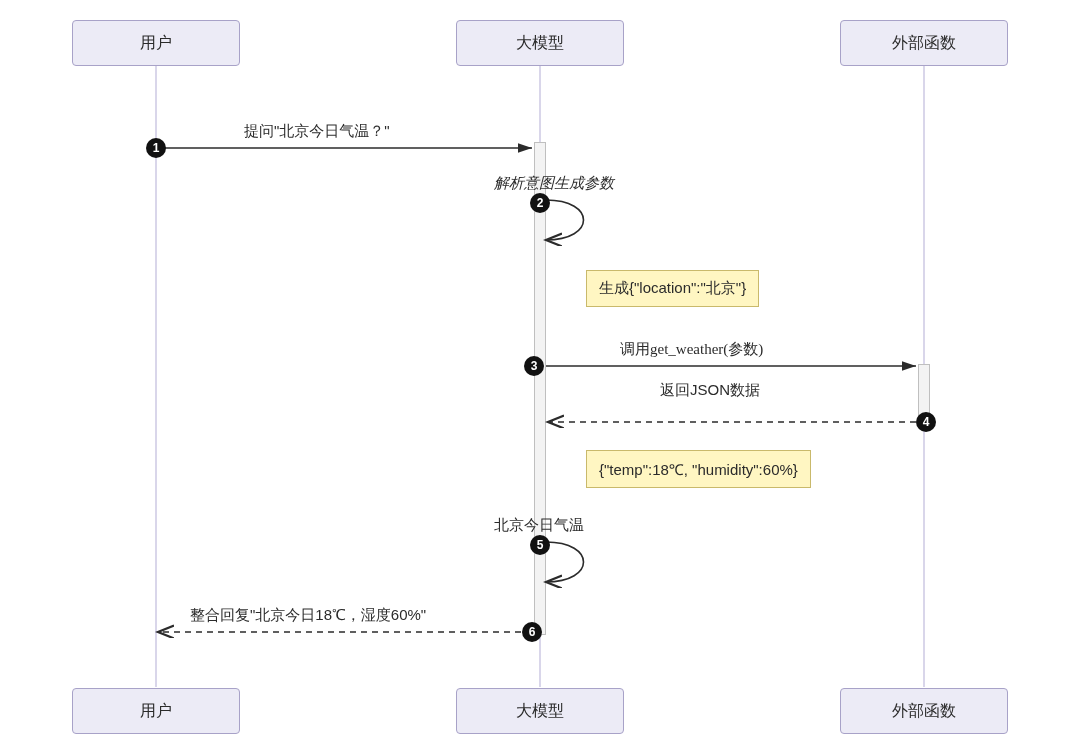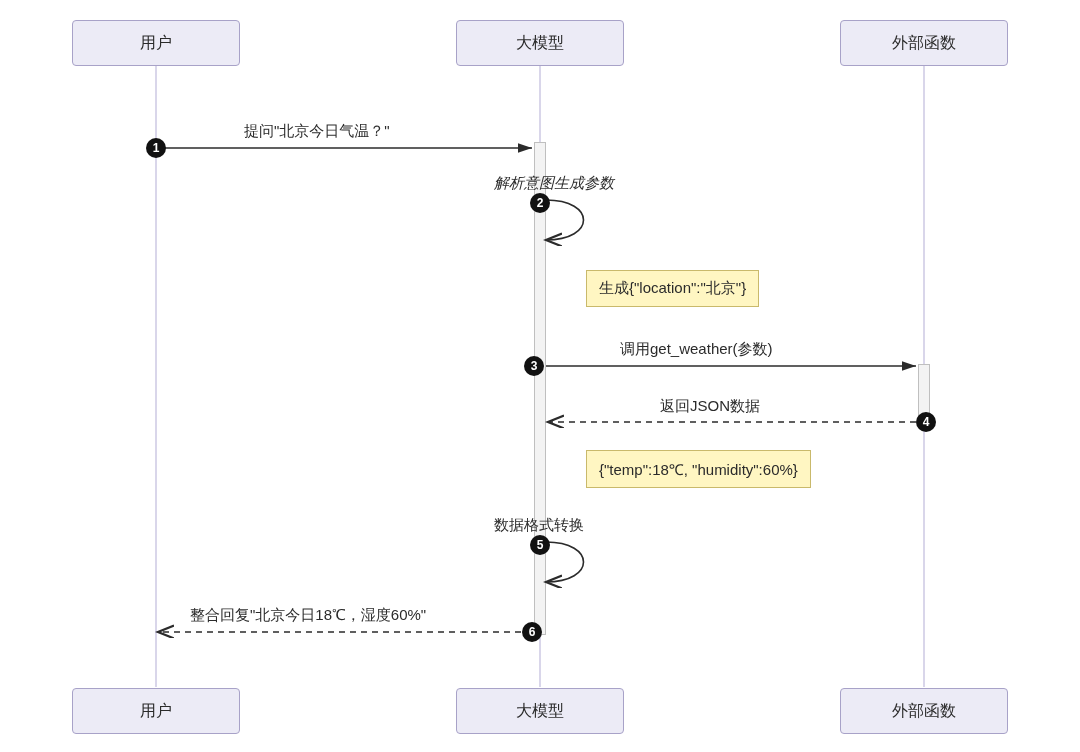--- a/index.html
+++ b/index.html
@@ -139,23 +139,23 @@
 
     
     <path d="M 546 542 C 596 542, 596 582, 546 582" fill="none" stroke="#2b2b2b" stroke-width="1.6" marker-end="url(#arrow-open)"></path>
 
      user (dashed return) --&gt;
     <line x1="532" y1="632" x2="158" y2="632" stroke="#2b2b2b" stroke-width="1.6" stroke-dasharray="6,5" marker-end="url(#arrow-open)"></line>
   </svg>
 
   <div class="msg-label" style="left:244px; top:122px;">提问"北京今日气温？"</div>
   <div class="msg-label" style="left:494px; top:174px;font-style:italic;">解析意图生成参数</div>
-  <div class="msg-label" style="left:620px; top:340px;">调用get_weather(参数)</div>
-  <div class="msg-label" style="left:660px; top:397px;">返回JSON数据</div>
-  <div class="msg-label" style="left:494px; top:516px;">数据格式转换</div>
+  <div class="msg-label" style="left:620px; top:340px;font-family:Liberation Serif, serif;">调用get_weather(参数)</div>
+  <div class="msg-label" style="left:660px; top:381px;">返回JSON数据</div>
+  <div class="msg-label" style="left:494px; top:516px;">北京今日气温</div>
   <div class="msg-label" style="left:190px; top:606px;">整合回复"北京今日18℃，湿度60%"</div>
 
   <div class="note" style="left:586px; top:270px;">
     <span>生成{"location":"北京"}</span>
   </div>
   <div class="note" style="left:586px; top:450px;">
     <span>{"temp":18℃, "humidity":60%}</span>
   </div>
 
   <div class="step-num" style="left:146px; top:138px;">

